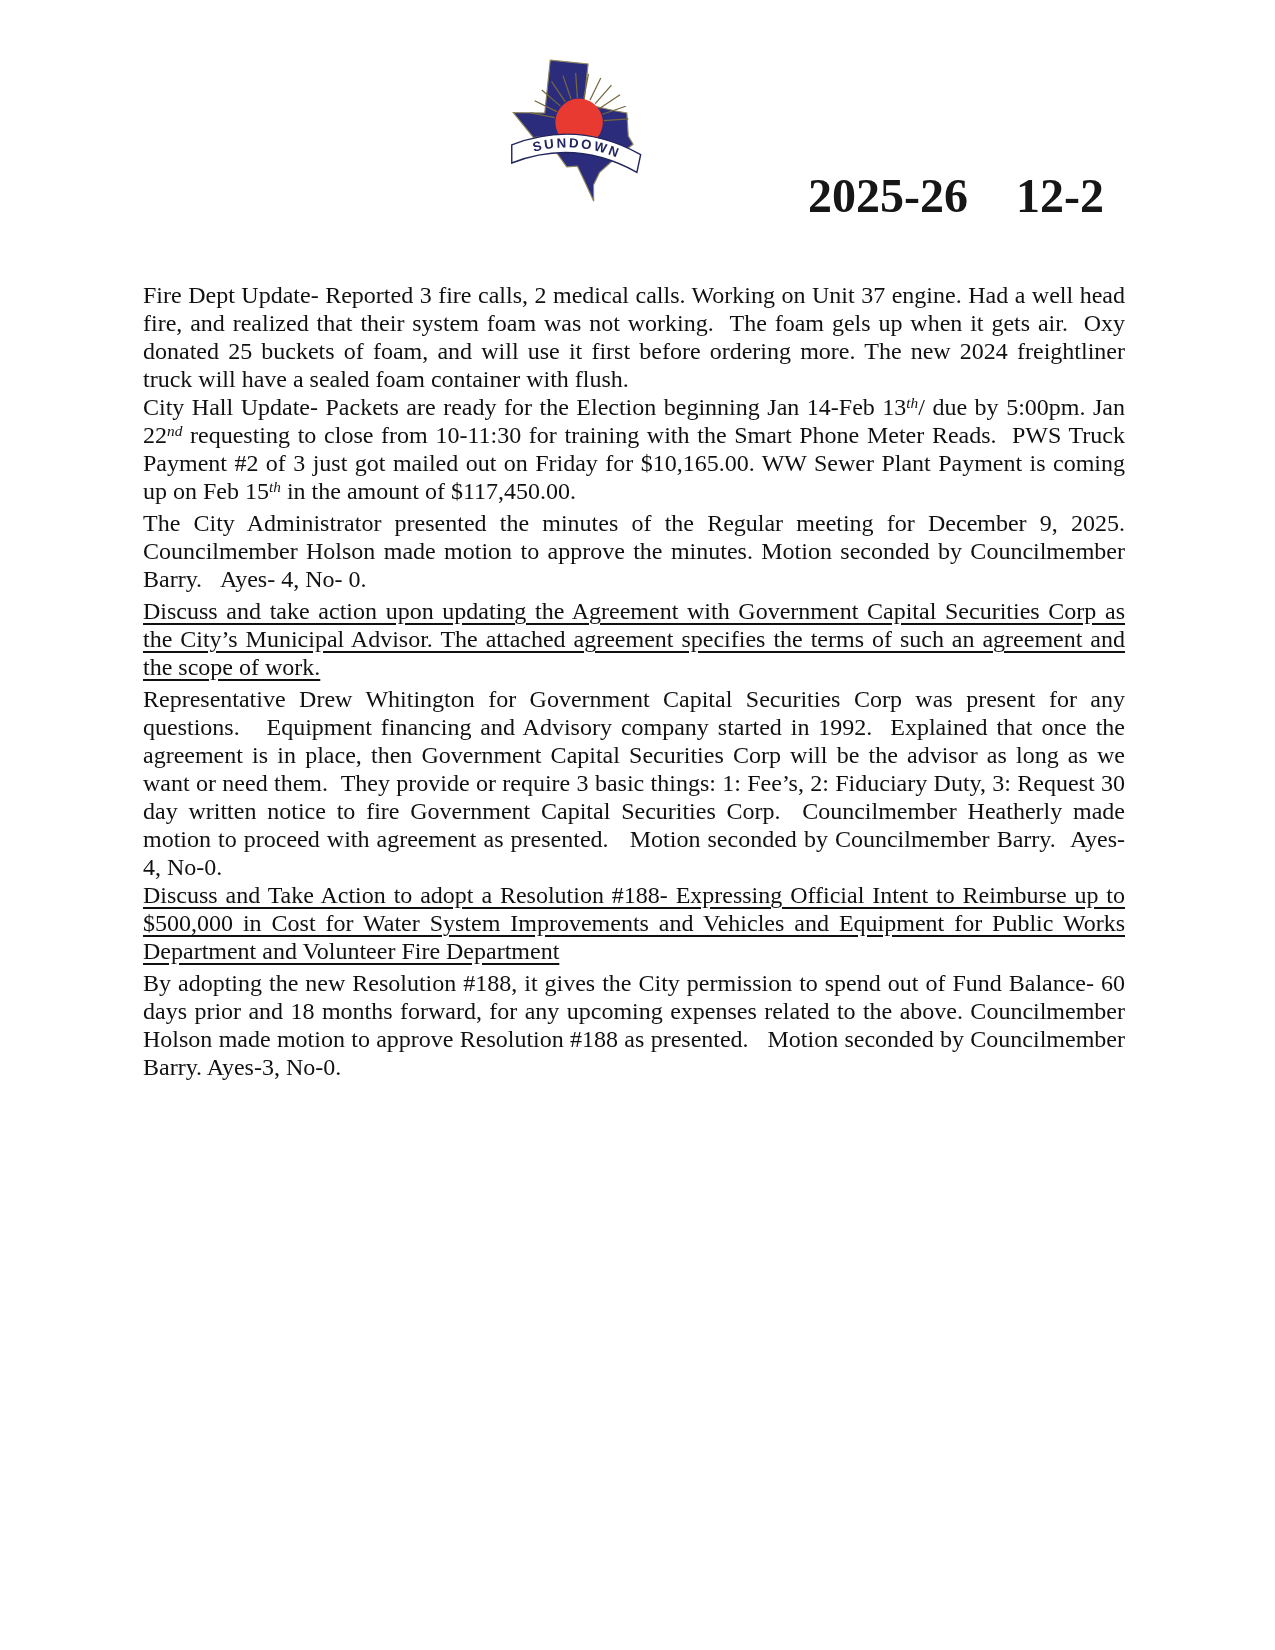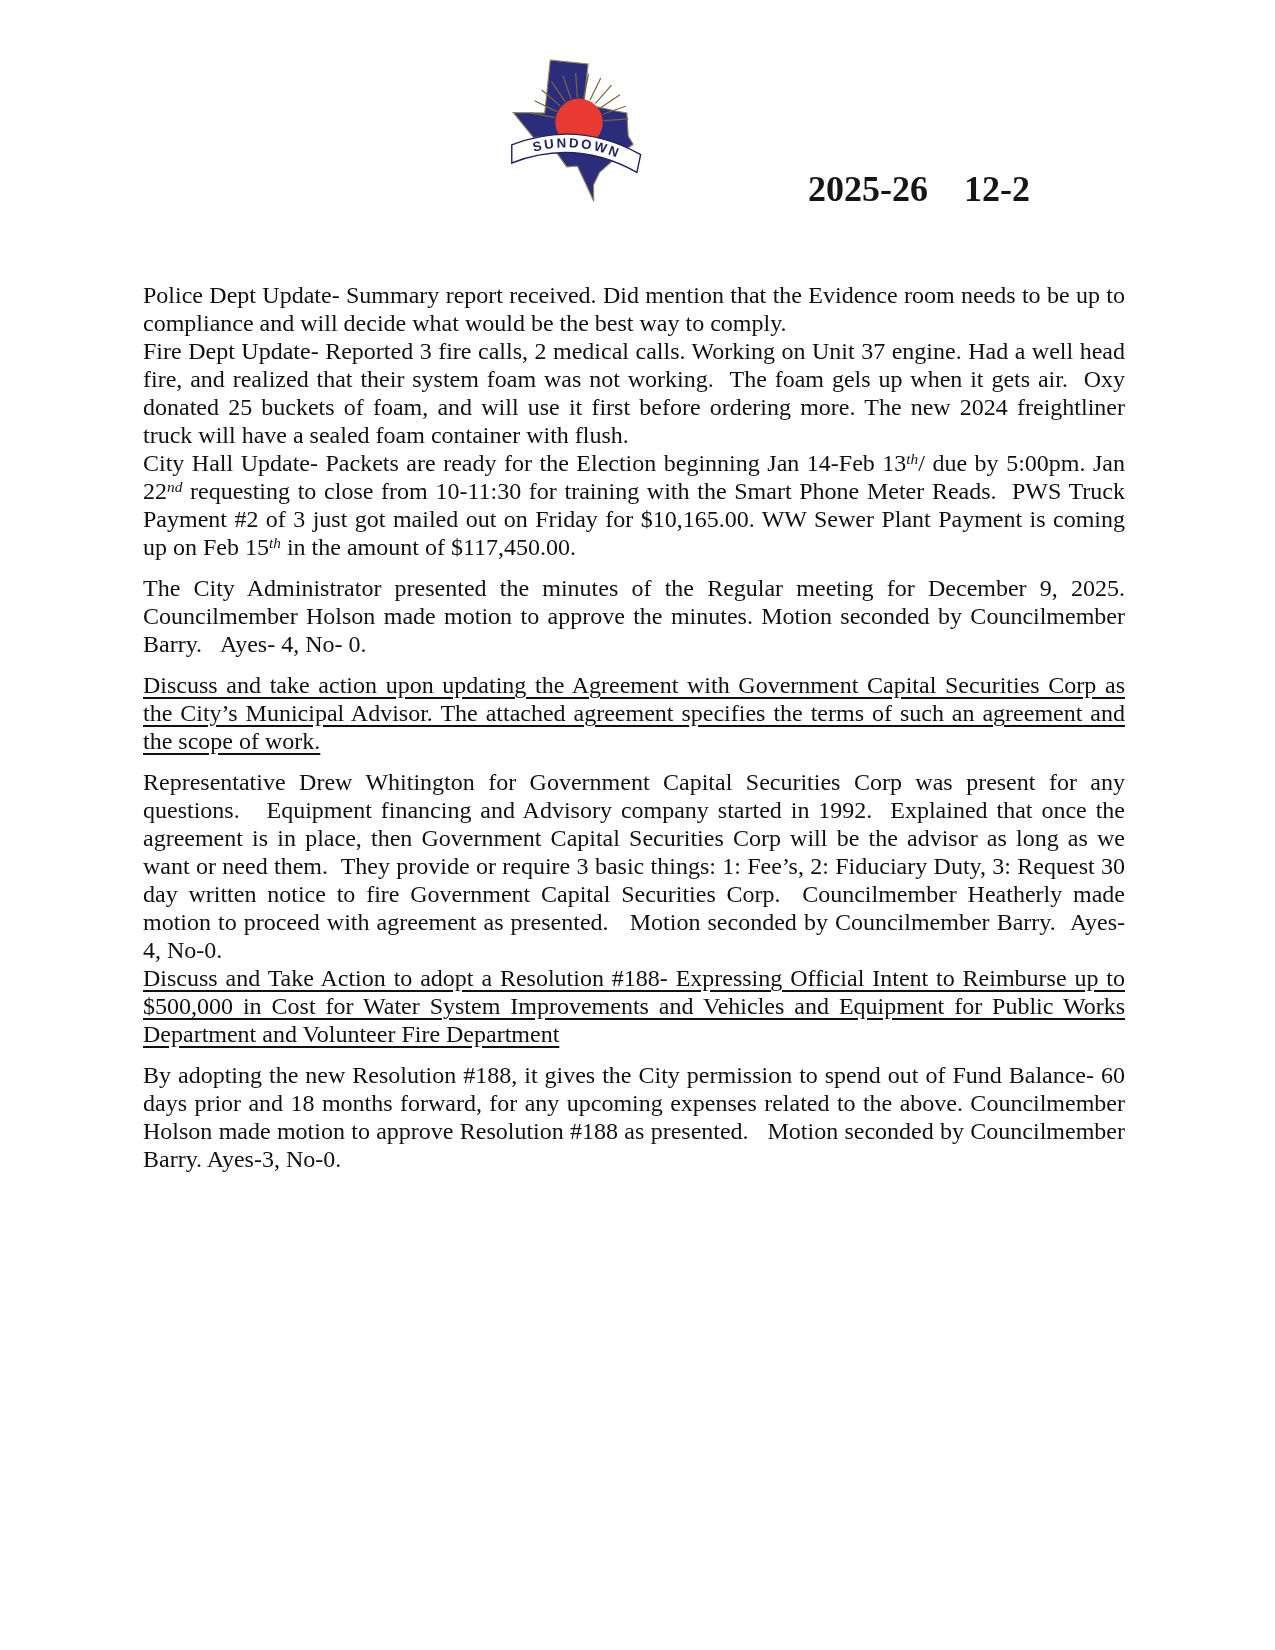--- a/index.html
+++ b/index.html
@@ -17,35 +17,35 @@
     position: absolute;
     left: 500px;
     top: 56px;
     width: 152px;
     height: 154px;
   }
   .doc-number {
     position: absolute;
     left: 808px;
     top: 168px;
-    font-size: 36px;
+    font-size: 48px;
     font-weight: bold;
     white-space: pre;
     color: #161616;
   }
   .content {
     position: absolute;
     left: 143px;
     top: 281px;
     width: 982px;
     font-size: 24px;
     line-height: 28px;
   }
   .block { }
-  .block.tight { margin-top: 13px; }
+  .block.tight { margin-top: 4px; }
   .block:first-child { margin-top: 0; }
   .p { text-align: justify; }
   .pu {
     text-align: justify;
     text-decoration: underline;
     text-underline-offset: 4px;
     text-decoration-thickness: 1.5px;
   }
   .h {
     text-decoration: underline;
@@ -88,21 +88,20 @@
       <path id="bannerTextPath" d="M18,111 Q80,77 148,107" fill="none"></path>
       <text font-size="14" font-weight="bold" fill="var(--banner-blue)" letter-spacing="2.5" font-family="Liberation Sans, sans-serif">
         <textPath href="#bannerTextPath" startOffset="50%" text-anchor="middle">SUNDOWN</textPath>
       </text>
     </g>
   </svg>
 
   <div class="doc-number">2025-26    12-2</div>
 
   <div class="content">
-      <div class="block p"><span>Police Dept Update- Summary report received. Did mention that the Evidence room needs to be up to compliance and will decide what would be the best way to comply.</span></div>
       <div class="block p"><span>Fire Dept Update- Reported 3 fire calls, 2 medical calls. Working on Unit 37 engine. Had a well head fire, and realized that their system foam was not working. &nbsp;The foam gels up when it gets air. &nbsp;Oxy donated 25 buckets of foam, and will use it first before ordering more. The new 2024 freightliner truck will have a sealed foam container with flush.</span></div>
       <div class="block p"><span>City Hall Update- Packets are ready for the Election beginning Jan 14-Feb 13</span><sup>th</sup><span>/ due by 5:00pm. Jan 22</span><sup>nd</sup><span> requesting to close from 10-11:30 for training with the Smart Phone Meter Reads. &nbsp;PWS Truck Payment #2 of 3 just got mailed out on Friday for $10,165.00. WW Sewer Plant Payment is coming up on Feb 15</span><sup>th</sup><span> in the amount of $117,450.00.</span></div>
       <div class="block p tight"><span>The City Administrator presented the minutes of the Regular meeting for December 9, 2025. Councilmember Holson made motion to approve the minutes. Motion seconded by Councilmember Barry. &nbsp;&nbsp;Ayes- 4, No- 0.</span></div>
       <div class="block pu tight"><span>Discuss and take action upon updating the Agreement with Government Capital Securities Corp as the City’s Municipal Advisor. The attached agreement specifies the terms of such an agreement and the scope of work.</span></div>
       <div class="block p tight"><span>Representative Drew Whitington for Government Capital Securities Corp was present for any questions. &nbsp;&nbsp;Equipment financing and Advisory company started in 1992. &nbsp;Explained that once the agreement is in place, then Government Capital Securities Corp will be the advisor as long as we want or need them. &nbsp;They provide or require 3 basic things: 1: Fee’s, 2: Fiduciary Duty, 3: Request 30 day written notice to fire Government Capital Securities Corp. &nbsp;Councilmember Heatherly made motion to proceed with agreement as presented. &nbsp;&nbsp;Motion seconded by Councilmember Barry. &nbsp;Ayes-4, No-0.</span></div>
       <div class="block pu"><span>Discuss and Take Action to adopt a Resolution #188- Expressing Official Intent to Reimburse up to $500,000 in Cost for Water System Improvements and Vehicles and Equipment for Public Works Department and Volunteer Fire Department</span></div>
       <div class="block p tight"><span>By adopting the new Resolution #188, it gives the City permission to spend out of Fund Balance- 60 days prior and 18 months forward, for any upcoming expenses related to the above. Councilmember Holson made motion to approve Resolution #188 as presented. &nbsp;&nbsp;Motion seconded by Councilmember Barry. Ayes-3, No-0.</span></div>
     </div>
 
 </div>

